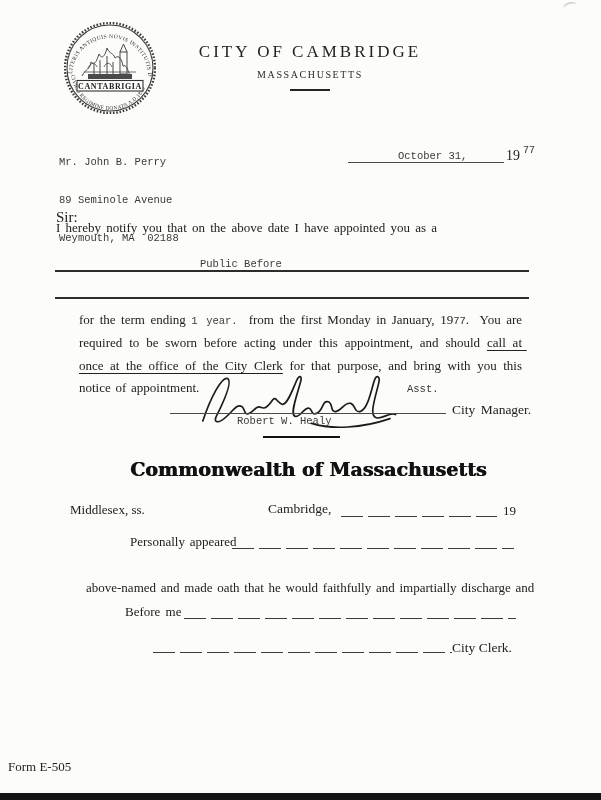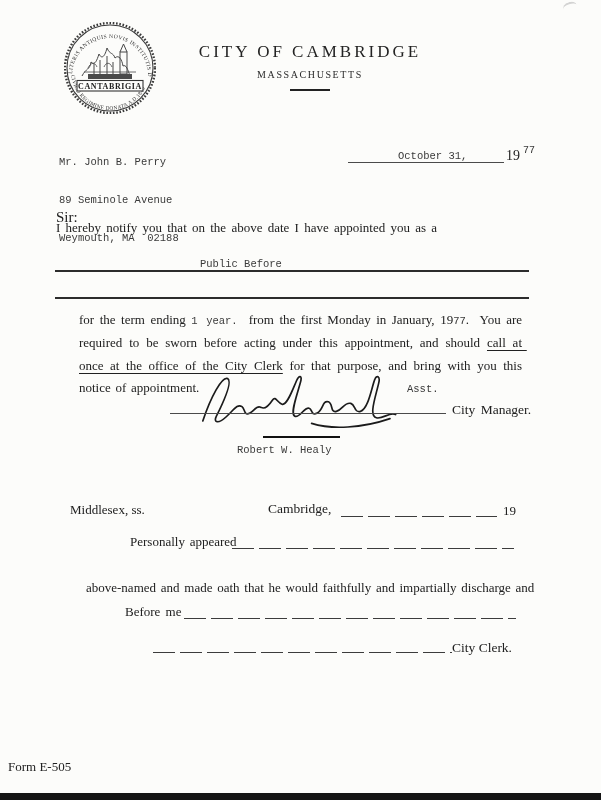--- a/index.html
+++ b/index.html
@@ -117,25 +117,26 @@
   <div class="abs para"><span>for the term ending </span><span class="typed">1 year.</span><span>  from the first Monday in January, 19</span><span class="typed">77</span><span>.  You are required to be sworn before acting under this appointment, and should </span><span class="u">call at once at the office of the City Clerk</span><span> for that purpose, and bring with you this notice of appointment.</span></div>
 
   <svg class="abs sig-svg" width="200" height="64" viewBox="0 0 250 78">
     <g stroke="#1b1b1b" stroke-width="2.1" fill="none" stroke-linecap="round">
       <path d="M6,64 C16,34 30,8 37,11 C44,15 31,42 23,58 C19,66 25,68 35,59 C45,50 49,42 55,46 C59,49 57,58 65,54 C71,51 73,44 79,47 C84,50 89,44 93,38 C97,32 99,41 105,43 C111,45 117,28 123,14 C126,7 131,6 128,16 C123,34 115,55 121,58 C127,61 133,46 139,48 C143,49 141,58 149,54 C157,50 155,38 163,40 C169,42 165,54 173,52 C181,50 183,40 191,42 C197,44 195,54 203,52 C213,49 217,22 221,12 C223,6 228,8 226,16 C222,34 213,58 223,60 C231,62 240,52 247,56"></path>
       <path d="M142,67 C167,75 205,73 240,61"></path>
     </g>
   </svg>
 
   <div class="abs thinline" style="left:170px;top:413px;width:276px;"></div>
-  <div class="abs typed" style="left:237px;top:415px;margin-top:29px;">Robert W. Healy</div>
+  <div class="abs typed" style="left:237px;top:415px;">Robert W. Healy</div>
   <div class="abs line" style="left:263px;top:436px;width:77px;height:2.2px;background:#111;"></div>
   <div class="abs typed" style="left:407px;top:383px;">Asst.</div>
   <div class="abs print13" style="left:452px;top:402px;font-size:13.5px;word-spacing:2px;">City Manager.</div>
 
+  <div class="abs blackletter">Commonwealth of Massachusetts</div>
 
   <div class="abs print13" style="left:70px;top:502px;">Middlesex, ss.</div>
   <div class="abs print13" style="left:268px;top:501px;font-size:13.5px;">Cambridge,</div>
   <div class="abs dashline" style="left:341px;top:516px;width:156px;"></div>
   <div class="abs print13" style="left:503px;top:503px;">19</div>
 
   <div class="abs print13" style="left:130px;top:534px;word-spacing:1.5px;">Personally appeared</div>
   <div class="abs dashline" style="left:232px;top:548px;width:282px;"></div>
 
   <div class="abs print13" style="left:70px;top:580px;word-spacing:1.5px;margin-left:16px;">above-named and made oath that he would faithfully and impartially discharge and</div>

